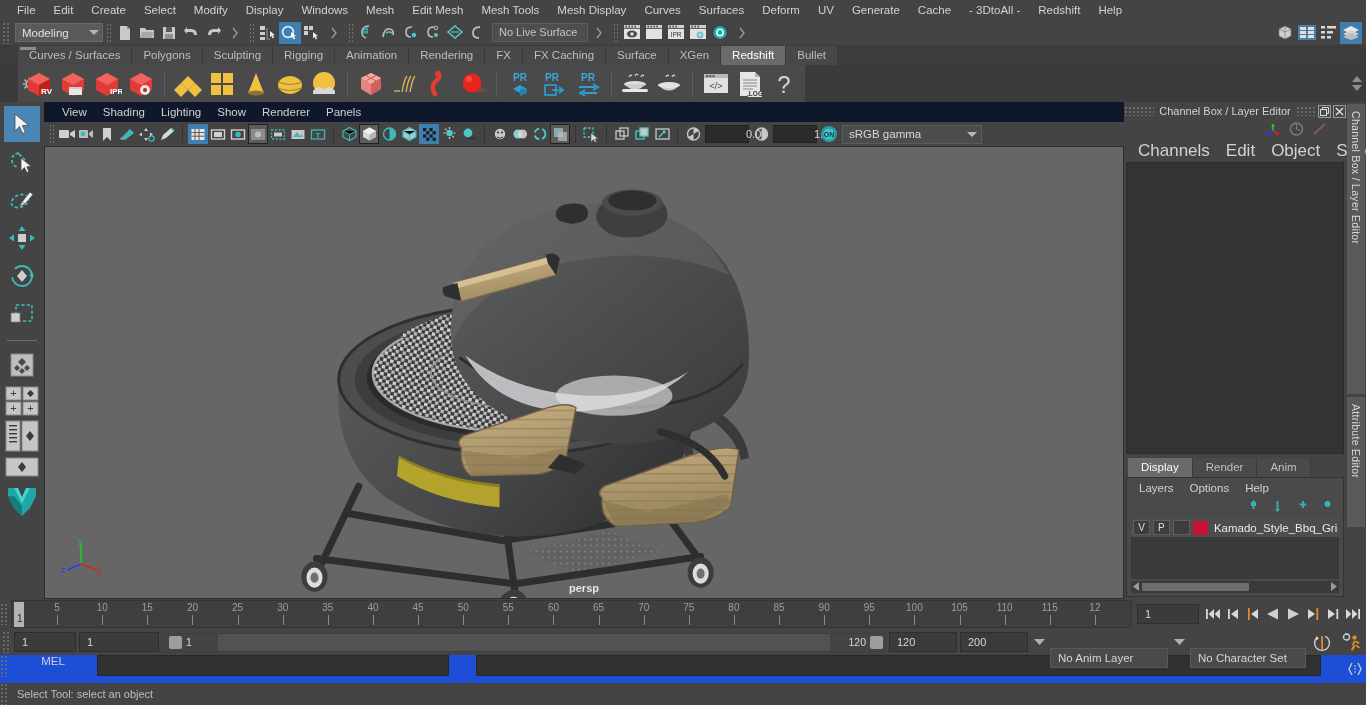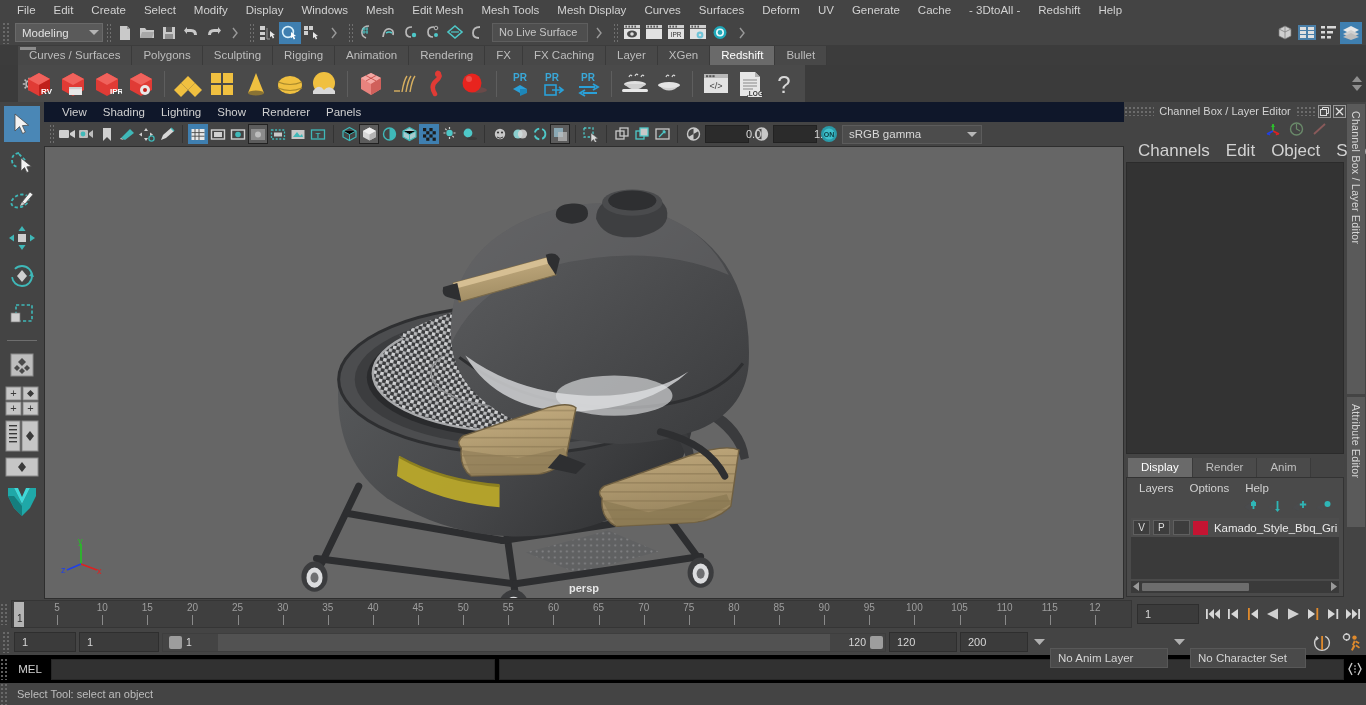--- a/index.html
+++ b/index.html
@@ -138,21 +138,21 @@
      display:flex;align-items:center;}
   .rbleft{width:55px;height:17px;background:#444;display:flex;align-items:center;}
   .rbright{position:absolute;right:0;width:55px;height:17px;background:#444;display:flex;align-items:center;
      justify-content:flex-end;padding-right:2px;}
   .rbhandle{width:13px;height:13px;background:#9d9d9d;border-radius:2px;}
   .rbnum{font-size:10.5px;color:#d8d8d8;padding:0 4px;}
   .ddown{height:20px;background:#4a4a4a;border:1px solid #585858;position:relative;display:flex;
      align-items:center;font-size:11.5px;color:#d4d4d4;padding-left:7px;margin-top:32px;}
 
   
-  .melrow{height:28px;flex:0 0 28px;display:flex;align-items:center;background:#000000;}
+  .melrow{height:28px;flex:0 0 28px;display:flex;background:#1d4ed8;gap:23px;}
   .mellabel{width:42px;text-align:center;font-size:11.5px;color:#d2d2d2;}
   .melinput{flex:1 1 auto;height:21px;background:#313131;border:1px solid #272727;}
   .melinput2{width:845px;height:21px;background:#313131;border:1px solid #272727;margin-left:4px;}
   .helpline{height:22px;flex:0 0 22px;display:flex;align-items:center;background:#444;}
   .helptxt{font-size:11px;color:#bdbdbd;padding-left:8px;}
 </style>
 </head>
 <body>
 
 <div id="app">
@@ -395,21 +395,21 @@
   <div class="shelfwrap">
     <div class="shelftabs">
       <div class="stab">Curves / Surfaces</div>
       <div class="stab">Polygons</div>
       <div class="stab">Sculpting</div>
       <div class="stab">Rigging</div>
       <div class="stab">Animation</div>
       <div class="stab">Rendering</div>
       <div class="stab">FX</div>
       <div class="stab">FX Caching</div>
-      <div class="stab">Layer</div>
+      <div class="stab">Surface</div>
       <div class="stab">XGen</div>
       <div class="stab active">Redshift</div>
       <div class="stab">Bullet</div>
     </div>
     <div class="shelfbody">
       <div style="position:absolute;left:20px;top:-18px;width:16px;height:3px;background:#8c8c8c;"></div>
       <div style="position:absolute;left:22px;top:12px;">
         <svg width="14" height="14" viewBox="0 0 14 14">
             <circle cx="7" cy="7" r="3" fill="none" stroke="#bcbcbc" stroke-width="1.5"></circle>
             <g stroke="#bcbcbc" stroke-width="1.6">

